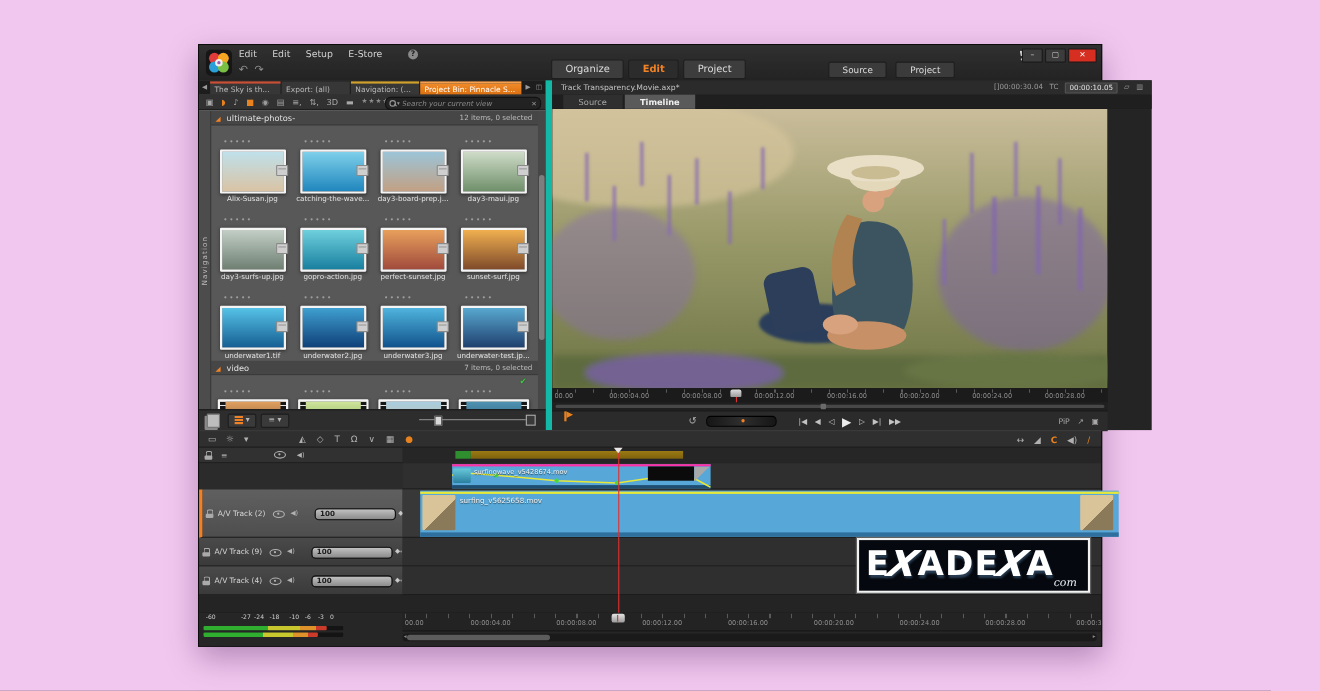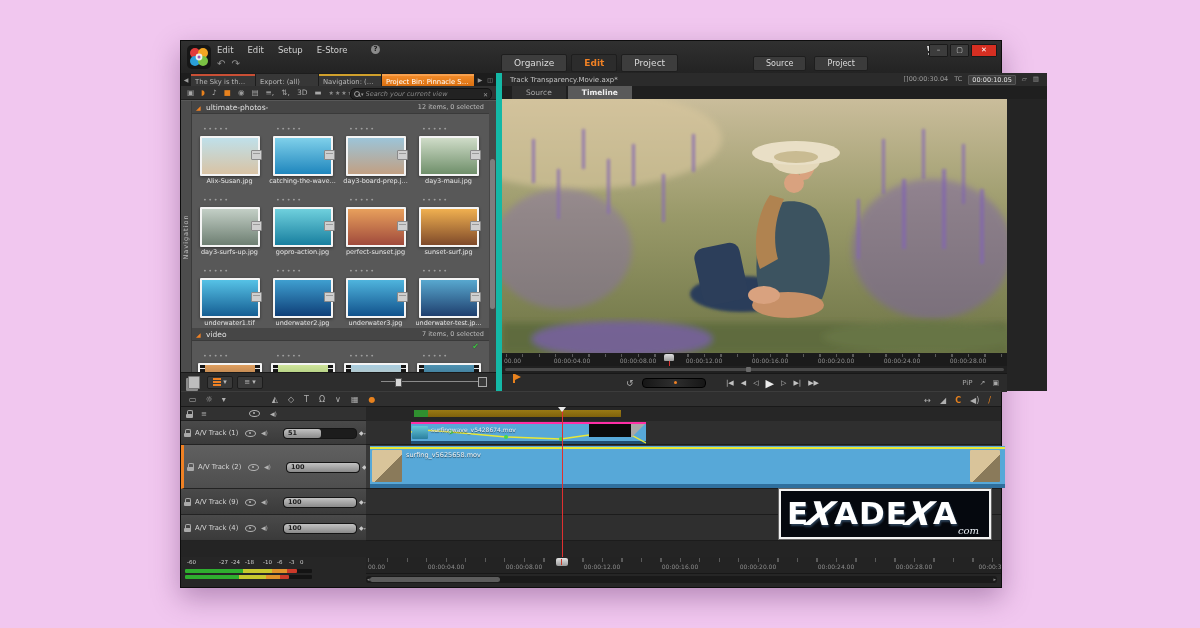--- a/index.html
+++ b/index.html
@@ -149,21 +149,21 @@
   .kdia{position:absolute;left:178px;font-size:6px;color:#c8c8c8}
   .kdia::after{content:"▾";font-size:4px;color:#9a9a9a}
   
   .clip1{position:absolute;left:45px;top:1px;width:235px;height:22px;background:#57a8d8;border-top:2px solid #ff2fa6;
          border-bottom:3px solid #1f4e73;box-sizing:border-box;z-index:2}
   .clip1 svg{position:absolute;left:0;top:0}
   .c1-thumb{position:absolute;left:1px;top:2px;width:16px;height:13px;background:linear-gradient(#66c8d8,#2a7f9f);border-radius:1px}
   .c1-label{position:absolute;left:20px;top:2px;font-size:6px;color:#f2f2f2;text-shadow:0 1px 1px rgba(0,0,0,.6);white-space:nowrap}
   .c1-black{position:absolute;left:178px;top:0;width:42px;height:13px;background:#0b0b0b}
   .c1-fold{position:absolute;left:220px;top:0;width:14px;height:14px;background:#a8a8a8;clip-path:polygon(0 0,100% 0,0 100%)}
-  .clip2{position:absolute;left:4px;top:1px;width:635px;height:42px;background:#57a8d8;box-sizing:border-box;z-index:2;
+  .clip2{position:absolute;left:16px;top:1px;width:635px;height:42px;background:#57a8d8;box-sizing:border-box;z-index:2;
          border-bottom:4px solid #2f6f9d}
   .c2-yellow{position:absolute;left:0;top:1px;width:100%;height:2px;background:#e8e838}
   .c2-label{position:absolute;left:36px;top:5px;font-size:6.5px;color:#f2f2f2;text-shadow:0 1px 1px rgba(0,0,0,.6)}
   .c2-thumb{position:absolute;top:4px;width:30px;height:32px;border-radius:1px;
             background:linear-gradient(135deg,#d9c49a 0 55%,#8a7a5a 55% 100%)}
   .tl-void{position:absolute;left:0;top:150px;width:820px;height:16px;background:#242424;border-bottom:1px solid #161616}
   .tl-bottom{position:absolute;left:0;top:166px;width:820px;height:30px;background:#262626}
   .meter{position:absolute;left:4px;top:2px;width:170px;height:26px}
   .mlab{position:absolute;top:0;font-size:5.5px;color:#cfcfcf}
   .mbar{position:absolute;left:0;width:127px;height:4px;background:#141414;border-radius:1px}
@@ -474,32 +474,20 @@
         <span style="font-size:7px;color:#b0b0b0">≡</span>
         <span class="eye" style="position:relative;left:34px"></span>
         <span class="spk" style="position:relative;left:36px">◀)</span>
       </div>
       <div class="lane-master">
         <div class="mk-green"></div>
         <div class="mk-olive"></div>
       </div>
     </div>
     <div class="tl-rows" id="tl-rows">
-        <div class="trow-h" style="top: 0px; height: 24px;">
-          <span class="lock" style="top: 8px;"></span>
-          <span class="tname" style="top: 8px;">A/V Track (1)</span>
-          <span class="eye" style="top: 9px;"></span>
-          <span class="spk" style="top: 8px;">◀)</span>
-          <div class="vslider" style="top: 7px;">
-            <div class="vfill" style="width: 51%;">
-              <span class="vnum">51</span>
-            </div>
-          </div>
-          <span class="kdia" style="top: 8px;">◆</span>
-        </div>
         <div class="trow-l" style="top: 0px; height: 24px;">
           <div class="clip1">
             <svg width="235" height="22" viewBox="0 0 235 22">
               <polyline points="0,8 12,6 40,8 95,13 150,15 178,11 205,10 222,12 235,19" fill="none" stroke="#e8e838" stroke-width="1.4"></polyline>
               <g fill="#46d946">
                 <circle cx="12" cy="6" r="2"></circle>
                 <circle cx="40" cy="8" r="2"></circle>
                 <circle cx="95" cy="13" r="2"></circle>
                 <circle cx="150" cy="15" r="2"></circle>
                 <circle cx="205" cy="10" r="2"></circle>

